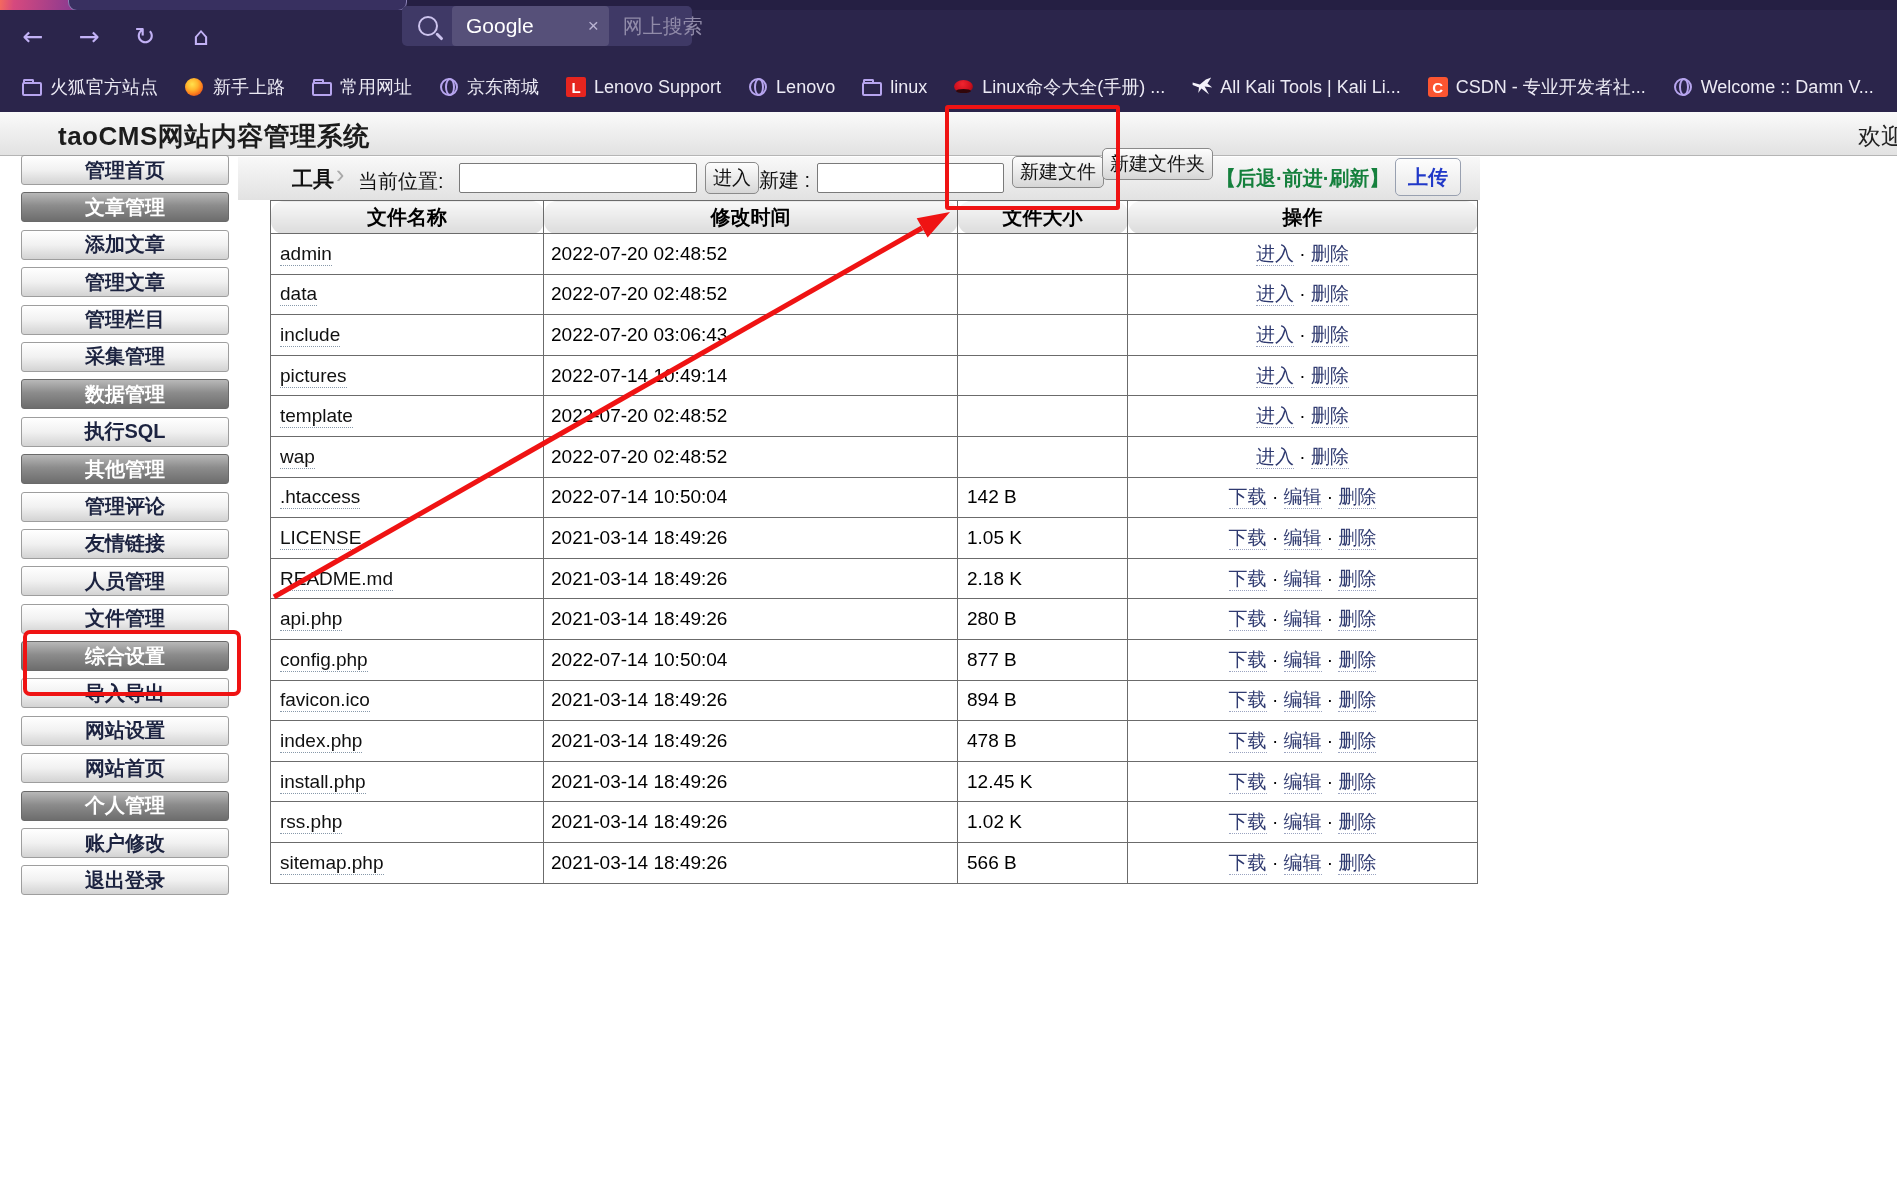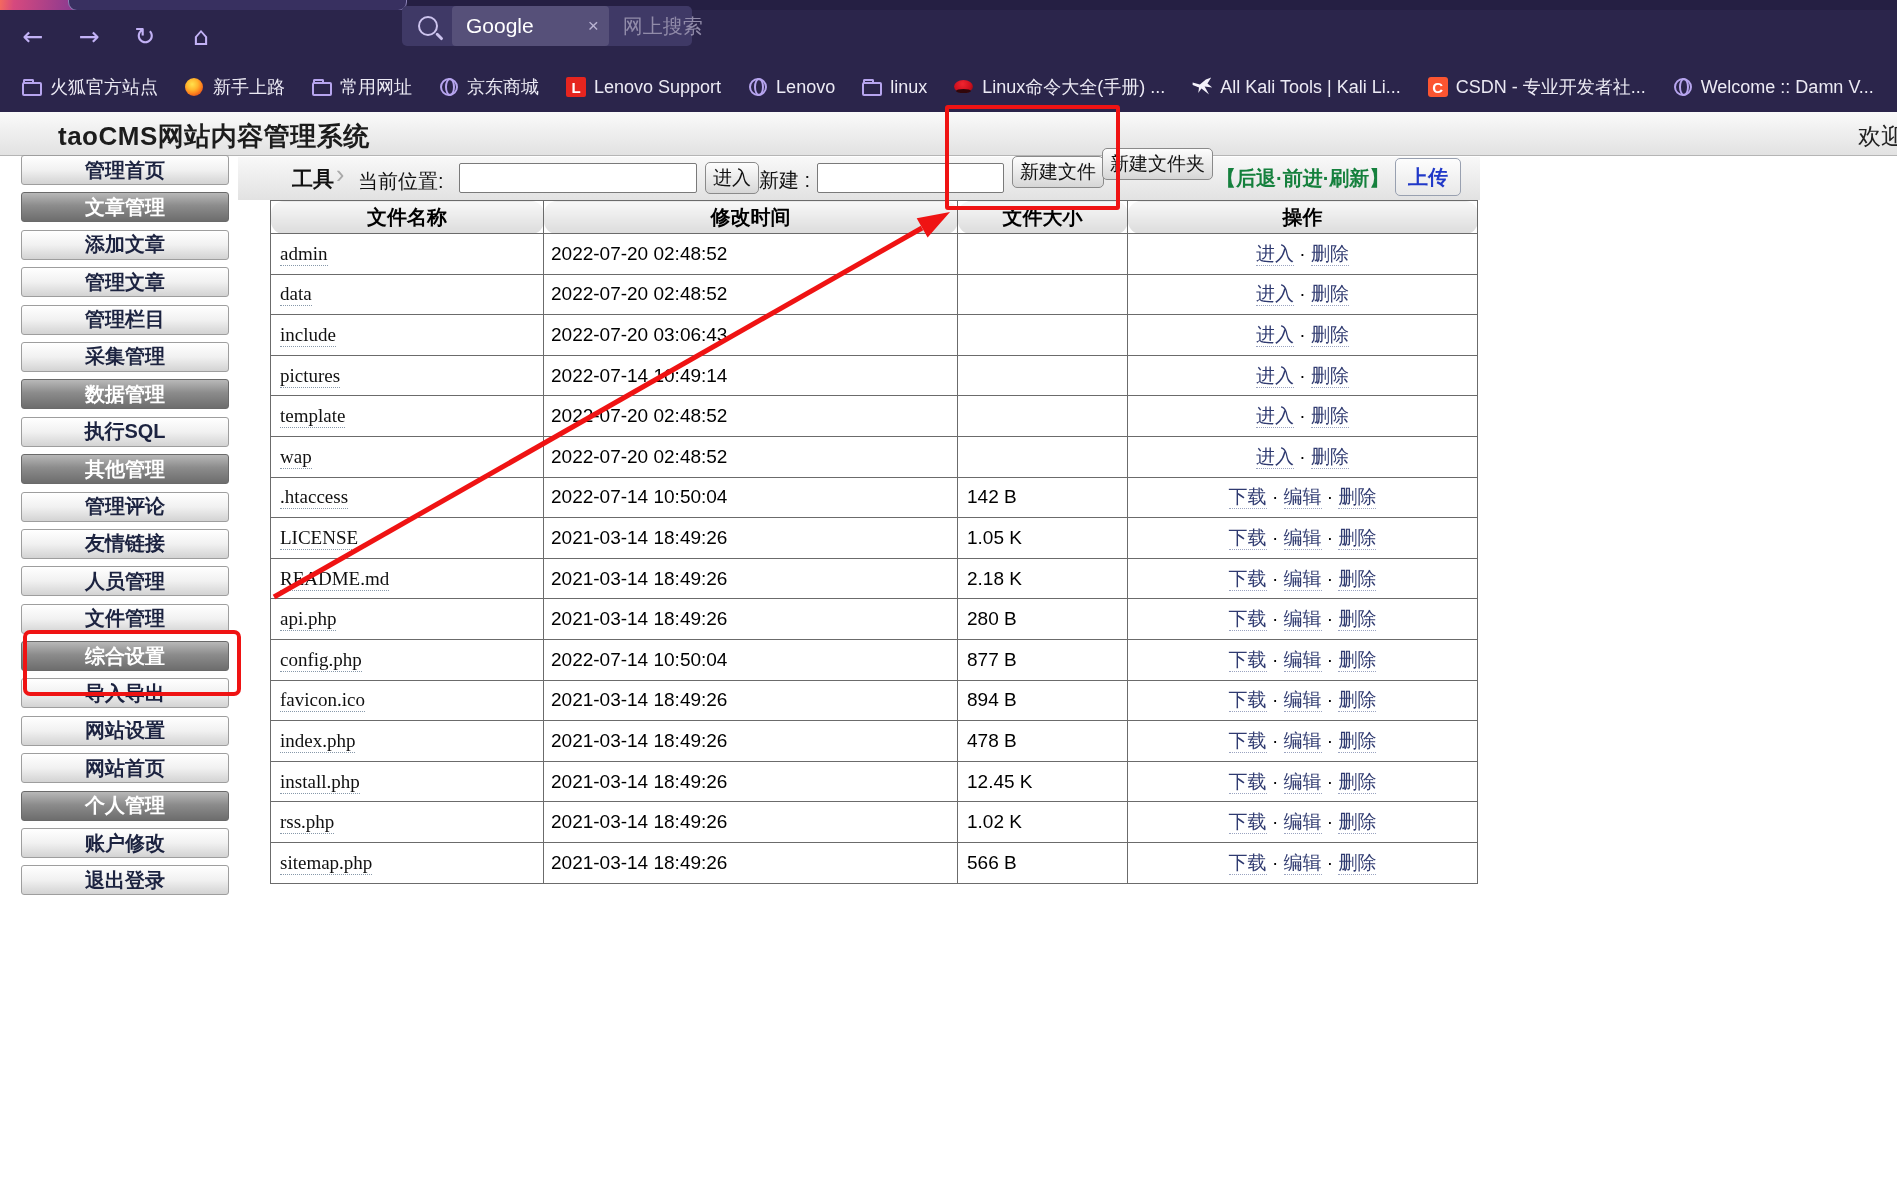--- a/index.html
+++ b/index.html
@@ -81,21 +81,21 @@
   .nav-links{position:absolute;left:1216px;top:165px;font-size:20px;font-weight:bold;color:#15803d;white-space:nowrap;}
   .upload-btn{position:absolute;left:1395px;top:158px;width:66px;height:38px;border:1px solid #98a0b0;
     border-radius:5px;background:linear-gradient(180deg,#fdfdfd,#e8e8e8);color:#2038c8;font-size:20px;
     font-weight:bold;display:flex;align-items:center;justify-content:center;box-sizing:border-box;cursor:pointer;}
   
   .file-table{position:absolute;left:270px;top:200px;border-collapse:collapse;table-layout:fixed;width:1207px;}
   .file-table th,.file-table td{border:1px solid #6b6b6b;box-sizing:border-box;overflow:hidden;white-space:nowrap;}
   .file-table th{height:33px;background:linear-gradient(180deg,#f8f8f8,#dcdcdc);
     font-size:20px;font-weight:bold;color:#000;text-align:center;border-radius:13px;}
   .file-table td{height:40.6px;font-size:19px;color:#000;background:#fff;}
-  .c-name{padding-left:9px;text-align:left;font-family:Liberation Serif, serif;}
+  .c-name{padding-left:9px;text-align:left;}
   .c-time{padding-left:7px;text-align:left;font-size:20px;}
   .c-size{padding-left:9px;text-align:left;font-size:20px;}
   .c-ops{text-align:center;font-size:20px;color:#000;}
   .file-link{color:#101010;border-bottom:1px dotted #8899aa;padding-bottom:1px;cursor:pointer;}
   .op-link{color:#2f3a70;text-decoration:none;border-bottom:1px dotted #9aa3c0;padding-bottom:1px;cursor:pointer;}
   
   .annot-box{position:absolute;border:4px solid var(--annot,#ef1313);z-index:50;pointer-events:none;}
   #annot-box-toolbar{left:945px;top:105px;width:167px;height:97px;border-radius:3px;}
   #annot-box-sidebar{left:23px;top:630px;width:210px;height:58px;border-radius:7px;}
   #annot-arrow{position:absolute;left:0;top:0;z-index:50;pointer-events:none;}

